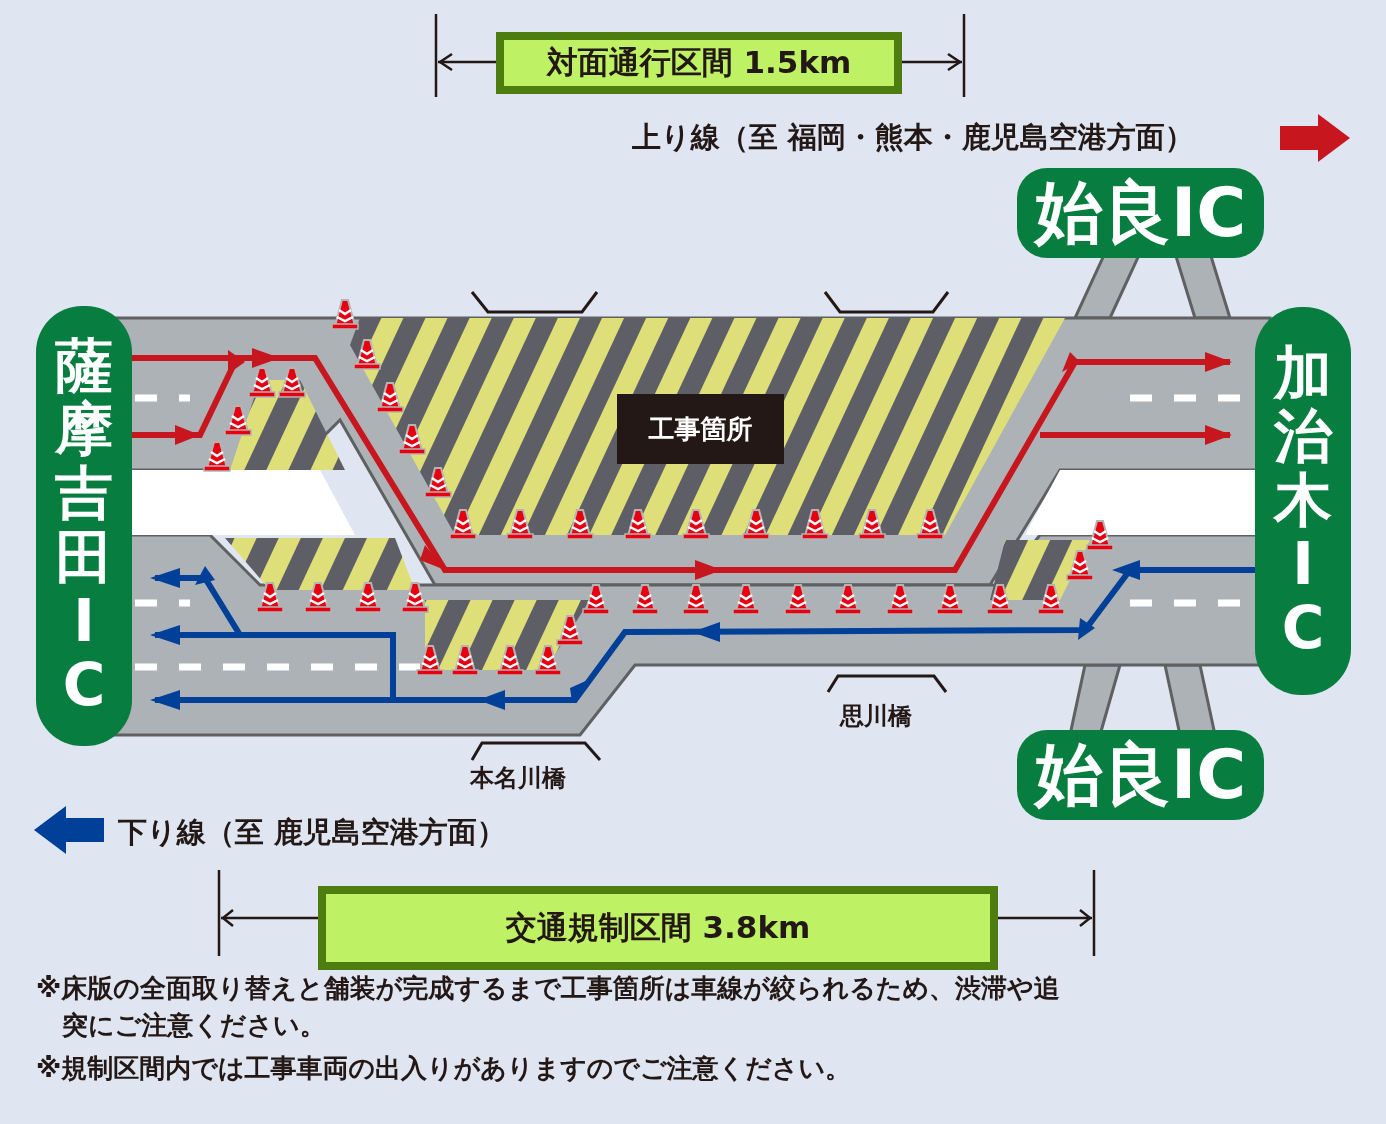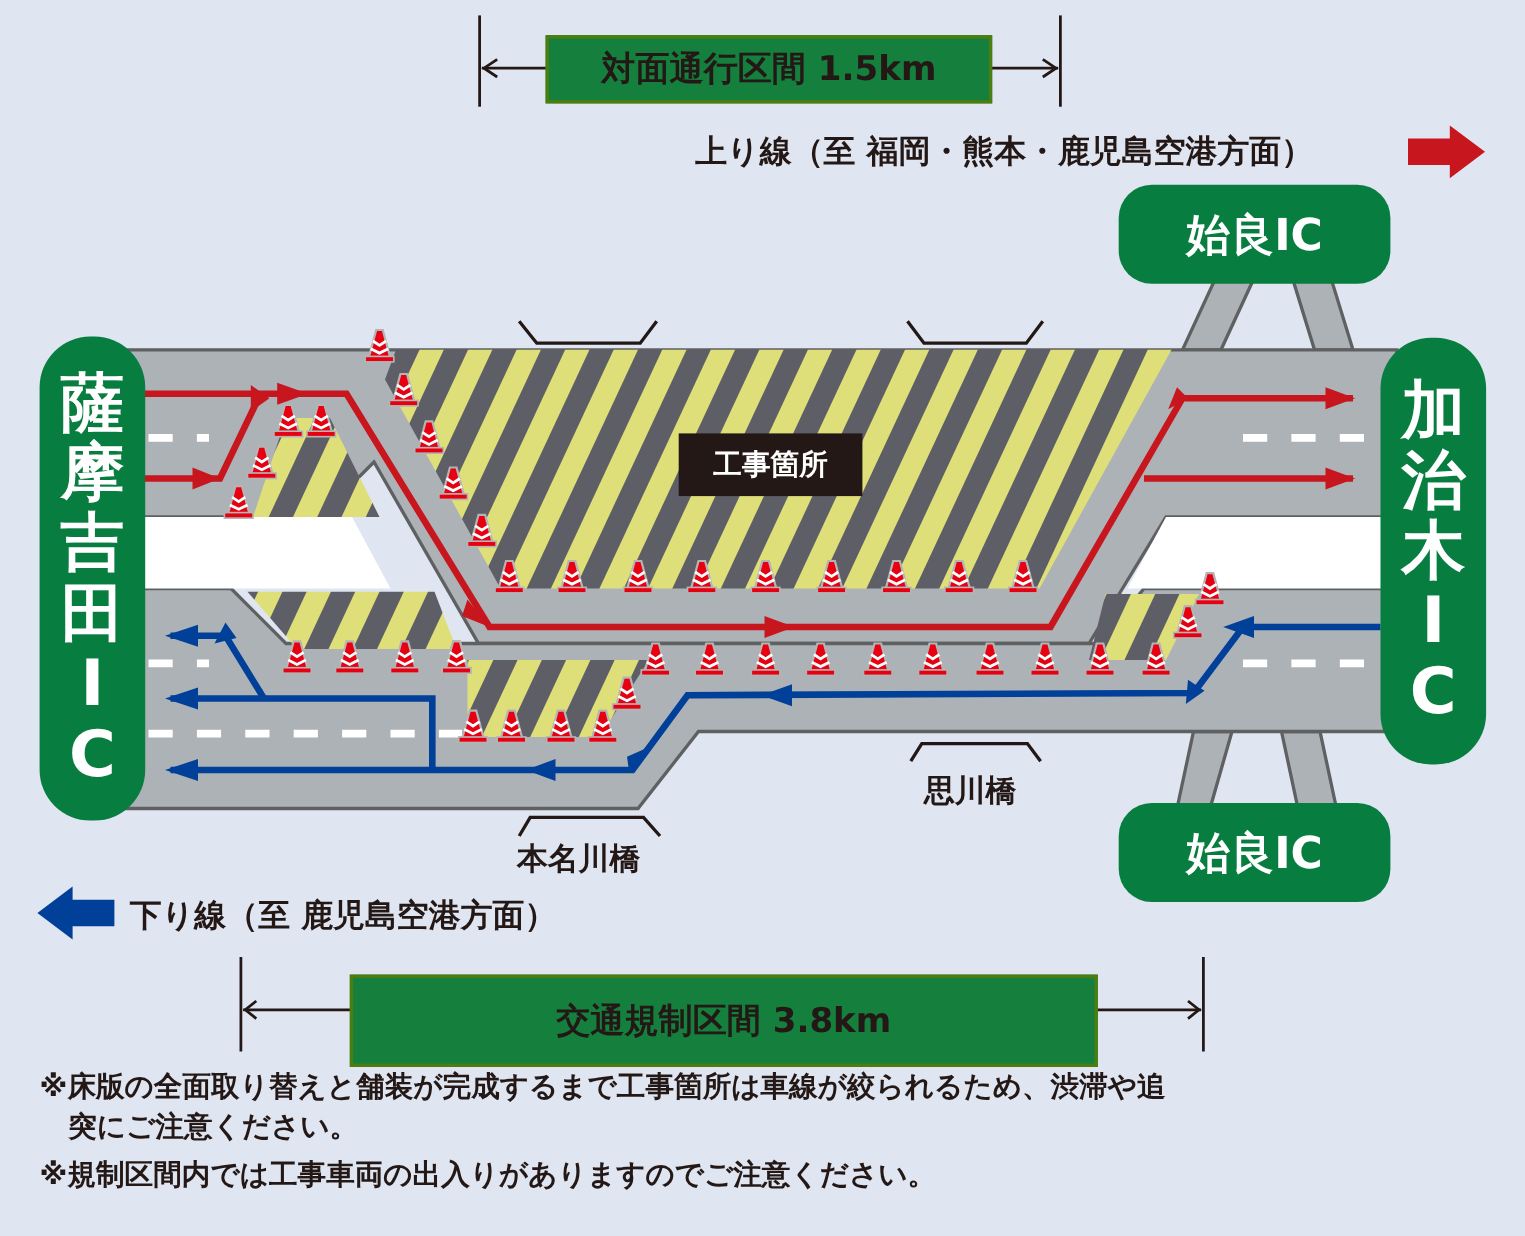--- a/index.html
+++ b/index.html
@@ -1,23 +1,23 @@
 <!DOCTYPE html>
 <html><head>
 <meta charset="utf-8">
 <style>
   html,body{margin:0;padding:0;}
   body{width:1386px;height:1124px;background:#dfe5f1;position:relative;overflow:hidden;font-family:"DejaVu Sans","Liberation Sans",sans-serif;color:#231815;}
   svg{position:absolute;left:0;top:0;}
   .txt{position:absolute;font-weight:bold;white-space:nowrap;}
-  .range-box{position:absolute;background:#15803d;border:3px solid #4d7c0f;box-sizing:border-box;display:flex;align-items:center;justify-content:center;font-weight:bold;font-size:31px;}
+  .range-box{position:absolute;background:#bef264;border:8px solid #4d7c0f;box-sizing:border-box;display:flex;align-items:center;justify-content:center;font-weight:bold;font-size:31px;}
   .ic-v{position:absolute;background:#077d3f;border-radius:46px;color:#fff;font-weight:bold;font-size:58px;display:flex;flex-direction:column;align-items:center;justify-content:center;line-height:1.1;}
-  .ic-h{position:absolute;background:#077d3f;border-radius:30px;color:#fff;font-weight:bold;font-size:40px;display:flex;align-items:center;justify-content:center;}
+  .ic-h{position:absolute;background:#077d3f;border-radius:30px;color:#fff;font-weight:bold;font-size:68px;display:flex;align-items:center;justify-content:center;}
   .worksite{position:absolute;background:#231815;color:#fff;font-weight:bold;font-size:26px;display:flex;align-items:center;justify-content:center;}
-  .bridge-label{position:absolute;font-weight:bold;font-size:28px;}
+  .bridge-label{position:absolute;font-weight:bold;font-size:24px;}
   .note{position:absolute;font-weight:bold;font-size:26px;line-height:37px;}
 </style>
 </head>
 <body>
 
 <svg width="1386" height="1124" viewBox="0 0 1386 1124">
   <defs>
     <pattern id="hazard" patternUnits="userSpaceOnUse" width="40" height="40" patternTransform="rotate(25)">
       <rect width="40" height="40" fill="#5e5f66"></rect>
       <rect width="20" height="40" fill="#dfdf7a"></rect>
@@ -188,21 +188,21 @@
   <span>加</span>
   <span>治</span>
   <span>木</span>
   <span>I</span>
   <span>C</span>
 </div>
 
 <div class="ic-h" style="left:1017px;top:168px;width:247px;height:90px;">始良IC</div>
 <div class="ic-h" style="left:1017px;top:730px;width:247px;height:90px;">始良IC</div>
 
-<div class="worksite" style="left:617px;top:394px;width:167px;height:57px;">工事箇所</div>
+<div class="worksite" style="left:617px;top:394px;width:167px;height:70px;">工事箇所</div>
 
 <div class="bridge-label" style="left:470px;top:762px;">本名川橋</div>
 <div class="bridge-label" style="left:840px;top:700px;">思川橋</div>
 
 <div class="range-box" style="left:318px;top:886px;width:680px;height:84px;">
   <span>交通規制区間 3.8km</span>
 </div>
 
 <div class="note" style="left:36px;top:970px;">※床版の全面取り替えと舗装が完成するまで工事箇所は車線が絞られるため、渋滞や追</div>
 <div class="note" style="left:36px;top:1007px;">　突にご注意ください。</div>

